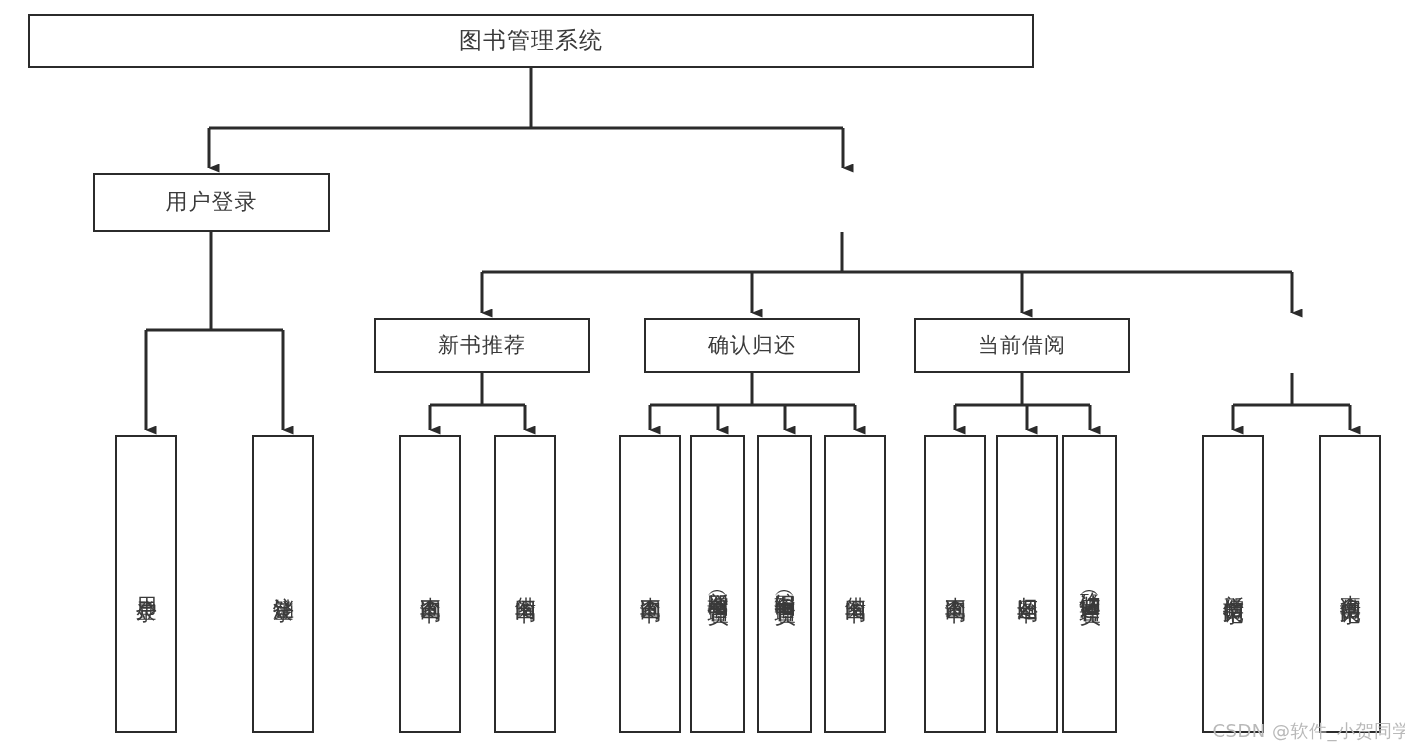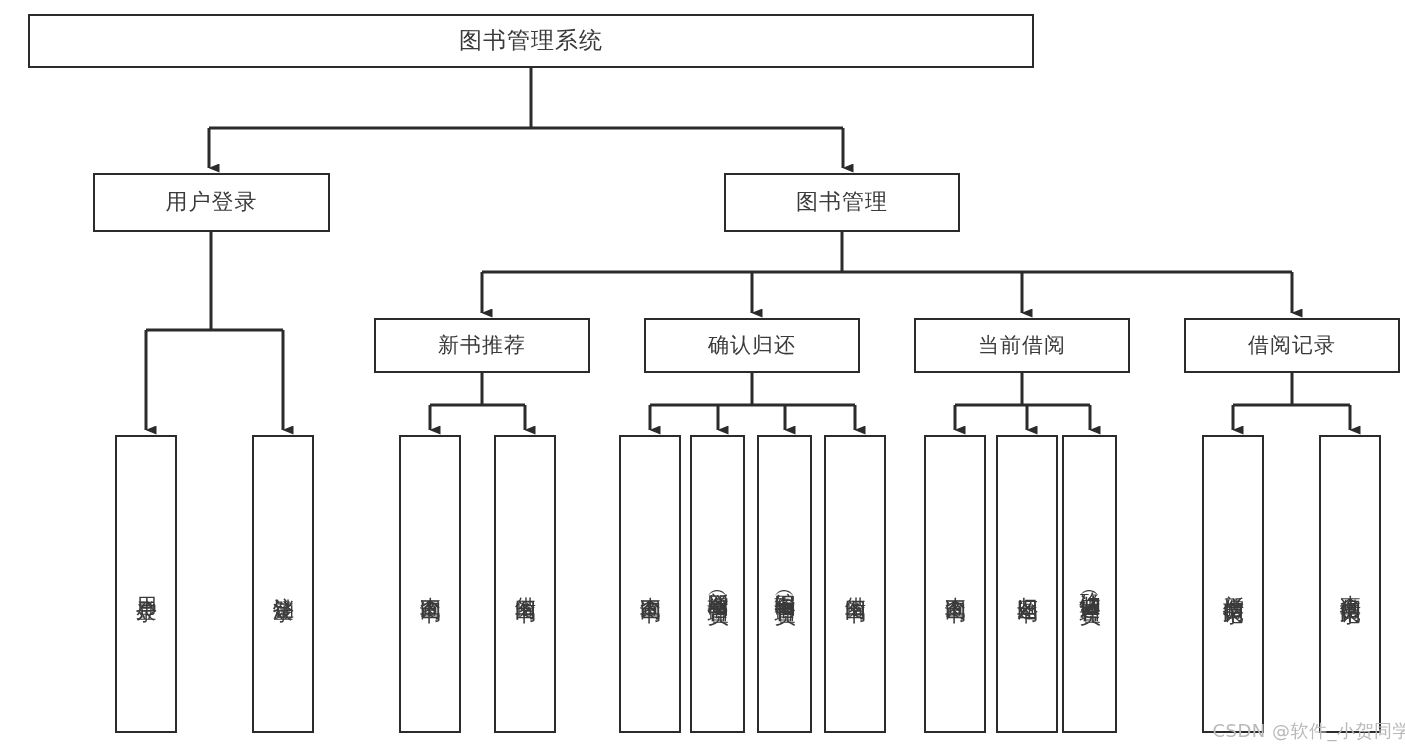--- a/index.html
+++ b/index.html
@@ -131,35 +131,29 @@
     </g>
   </svg>
 
   <div class="node-box root" style="left: 16px; top: 14px; width: 1006px; height: 54px;">
     <span class="node-label-h">图书管理系统</span>
   </div>
 
   <div class="node-box level2" style="left: 81px; top: 173px; width: 237px; height: 59px;">
     <span class="node-label-h">用户登录</span>
   </div>
-  <div class="node-box level2" style="left: 712px; top: 173px; width: 236px; height: 59px;">
-    <span class="node-label-h">图书管理</span>
-  </div>
 
   <div class="node-box level3" style="left: 362px; top: 318px; width: 216px; height: 55px;">
     <span class="node-label-h">新书推荐</span>
   </div>
   <div class="node-box level3" style="left: 632px; top: 318px; width: 216px; height: 55px;">
     <span class="node-label-h">确认归还</span>
   </div>
   <div class="node-box level3" style="left: 902px; top: 318px; width: 216px; height: 55px;">
     <span class="node-label-h">当前借阅</span>
-  </div>
-  <div class="node-box level3" style="left: 1172px; top: 318px; width: 216px; height: 55px;">
-    <span class="node-label-h">借阅记录</span>
   </div>
 
   <div class="node-box leaf" style="left: 103px; top: 435px; width: 62px; height: 298px;">
     <span class="node-label-v">用户登录</span>
   </div>
   <div class="node-box leaf" style="left: 240px; top: 435px; width: 62px; height: 298px;">
     <span class="node-label-v">注销登录</span>
   </div>
   <div class="node-box leaf" style="left: 387px; top: 435px; width: 62px; height: 298px;">
     <span class="node-label-v">查询图书</span>

